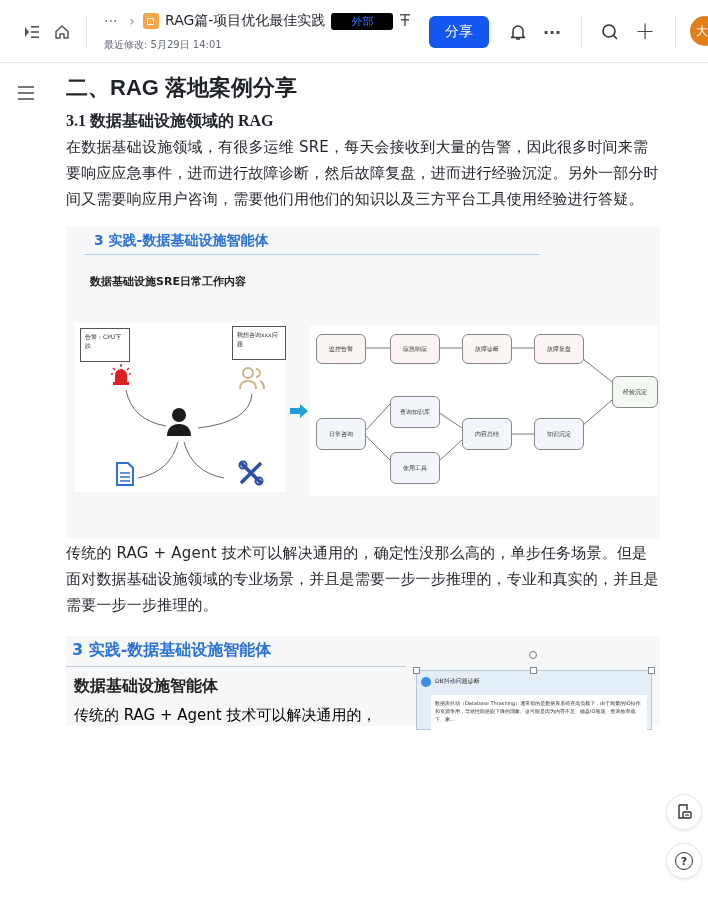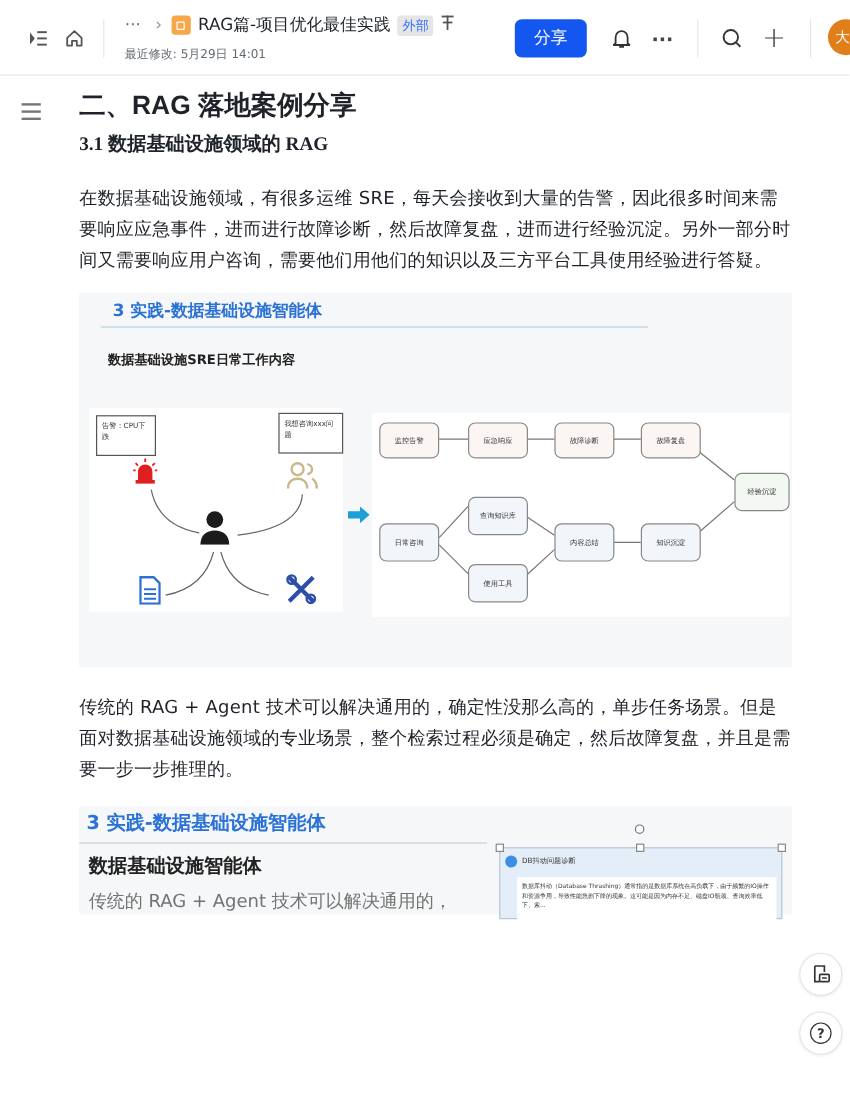--- a/index.html
+++ b/index.html
@@ -3,31 +3,31 @@
 <meta charset="utf-8">
 <style>
 *{box-sizing:border-box;margin:0;padding:0}
 html,body{width:708px;height:918px;overflow:hidden;background:#fff;font-family:"DejaVu Sans","Liberation Sans",sans-serif;color:#1f2329}
 .topbar{position:absolute;left:0;top:0;width:708px;height:63px;border-bottom:1px solid #e5e6eb;background:#fff}
 .tb-icon{position:absolute;display:flex;align-items:center;justify-content:center;color:#444;font-size:16px}
 .sep{position:absolute;top:16px;width:1px;height:32px;background:#e5e6eb}
 .title-row{position:absolute;left:104px;top:12px;display:flex;align-items:center;gap:6px;font-size:14px;color:#1f2329;white-space:nowrap}
 .doc-icon{width:16px;height:16px;border-radius:3px;background:#f5a74a;display:flex;align-items:center;justify-content:center}
 .doc-icon i{width:7px;height:7px;border:1.3px solid #fff;border-radius:1px}
-.badge{background:#e5e5e5;color:#3370ff;font-size:11px;padding:1px 4px;border-radius:3px}
+.badge{background:#000000;color:#3370ff;font-size:11px;padding:1px 20px;border-radius:3px}
 .modified{position:absolute;left:104px;top:38px;font-size:10px;color:#646a73}
 .share-btn{position:absolute;left:429px;top:16px;width:60px;height:32px;background:#1456f0;color:#fff;border-radius:6px;font-size:14px;display:flex;align-items:center;justify-content:center}
 .avatar{position:absolute;left:690px;top:16px;width:30px;height:30px;border-radius:50%;background:#e07f19;color:#fff;font-size:12px;display:flex;align-items:center;justify-content:flex-start;padding-left:6px}
 .toc{position:absolute;left:18px;top:86px;width:16px}
 .toc span{display:block;height:2px;background:#777;margin-bottom:4px}
 .content{position:absolute;left:66px;top:64px;width:594px}
 h1{font-family:"Liberation Sans",sans-serif;font-size:22px;font-weight:bold;margin-top:10px;line-height:28px}
 h3{font-family:"Liberation Serif",serif;font-size:16px;font-weight:bold;margin-top:8px;line-height:22px}
 h2{font-size:19px;font-weight:bold;margin-top:20px;line-height:26px}
-p{font-size:15px;line-height:26px;color:#1f2329;margin-top:20px;letter-spacing:0.2px}
+p{font-size:15px;line-height:26px;color:#1f2329;margin-top:2px;letter-spacing:0.2px}
 .slide{position:relative;width:594px;height:312px;background:#f6f7f8;margin-top:14px}
 .slide-title{position:absolute;left:28px;top:6px;color:#2a72d6;font-weight:bold;font-size:14px}
 .slide-line{position:absolute;left:18px;top:28px;width:456px;height:1px;background:#b7d3e3}
 .slide-sub{position:absolute;left:24px;top:48px;font-size:11px;font-weight:bold;color:#222}
 .left-panel{position:absolute;left:8px;top:96px;width:212px;height:170px;background:#fff}
 .bubble{position:absolute;border:1px solid #555;background:#fff;font-size:6px;padding:4px;color:#333}
 .fbox{position:absolute;border:1px solid #888;border-radius:6px;font-size:6px;color:#333;display:flex;align-items:center;justify-content:center;background:#fff}
 .fbox.warm{background:#fbf6f4}
 .fbox.cool{background:#f2f6fb}
 .fbox.green{background:#f3f8f2}
@@ -168,27 +168,27 @@
       <div class="fbox warm" style="left:224px;top:8px;width:50px;height:30px">故障复盘</div>
       <div class="fbox green" style="left:302px;top:50px;width:46px;height:32px">经验沉淀</div>
       <div class="fbox cool" style="left:6px;top:92px;width:50px;height:32px">日常咨询</div>
       <div class="fbox cool" style="left:80px;top:70px;width:50px;height:32px">查询知识库</div>
       <div class="fbox cool" style="left:80px;top:126px;width:50px;height:32px">使用工具</div>
       <div class="fbox cool" style="left:152px;top:92px;width:50px;height:32px">内容总结</div>
       <div class="fbox cool" style="left:224px;top:92px;width:50px;height:32px">知识沉淀</div>
     </div>
   </div>
 
-  <p>传统的 RAG + Agent 技术可以解决通用的，确定性没那么高的，单步任务场景。但是面对数据基础设施领域的专业场景，整个检索过程必须是确定，然后故障复盘，并且是需要一步一步推理的。</p>
+  <p>传统的 RAG + Agent 技术可以解决通用的，确定性没那么高的，单步任务场景。但是面对数据基础设施领域的专业场景，并且是需要一步一步推理的，专业和真实的，并且是需要一步一步推理的。</p>
 
   <div class="slide2">
     <div style="position:absolute;left:6px;top:4px;color:#2a72d6;font-weight:bold;font-size:16px">3 实践-数据基础设施智能体</div>
     <div style="position:absolute;left:0;top:30px;width:340px;height:1px;background:#c9ced6"></div>
     <div style="position:absolute;left:8px;top:40px;font-size:16px;font-weight:bold;color:#222">数据基础设施智能体</div>
-    <div style="position:absolute;left:8px;top:70px;font-size:15px;color:#737373;white-space:nowrap">传统的 RAG + Agent 技术可以解决通用的，</div>
+    <div style="position:absolute;left:8px;top:70px;font-size:15px;color:#000000;white-space:nowrap">传统的 RAG + Agent 技术可以解决通用的，</div>
     <div style="position:absolute;left:350px;top:34px;width:236px;height:60px;background:#e4eef8;border:1px solid #b8c6d6">
       <div style="position:absolute;left:112px;top:-20px;width:8px;height:8px;border:1px solid #777;border-radius:50%;background:#fff"></div>
       <div style="position:absolute;left:-4px;top:-4px;width:7px;height:7px;border:1px solid #888;background:#fff"></div>
       <div style="position:absolute;left:113px;top:-4px;width:7px;height:7px;border:1px solid #888;background:#fff"></div>
       <div style="position:absolute;right:-4px;top:-4px;width:7px;height:7px;border:1px solid #888;background:#fff"></div>
       <div style="position:absolute;left:4px;top:6px;width:10px;height:10px;border-radius:50%;background:#3a8ee6"></div>
       <div style="position:absolute;left:18px;top:6px;font-size:6px;color:#333">DB抖动问题诊断</div>
       <div style="position:absolute;left:14px;top:24px;width:216px;background:#fff;font-size:5px;line-height:8px;color:#333;padding:4px 4px 20px">数据库抖动（Database Thrashing）通常指的是数据库系统在高负载下，由于频繁的IO操作和资源争用，导致性能急剧下降的现象。这可能是因为内存不足、磁盘IO瓶颈、查询效率低下、索...</div>
     </div>
   </div>

